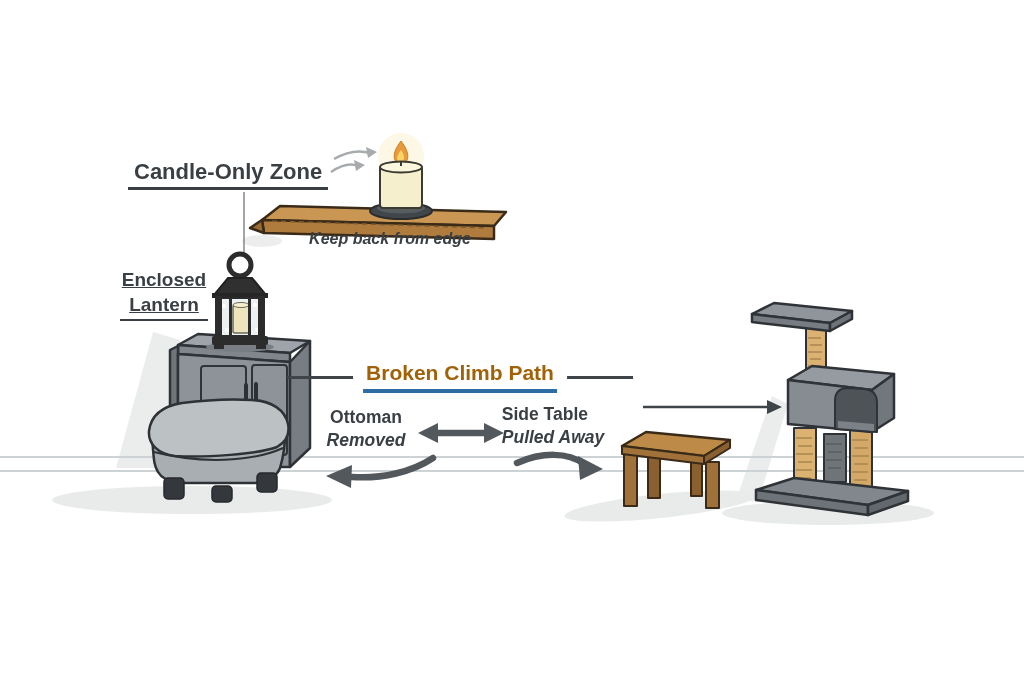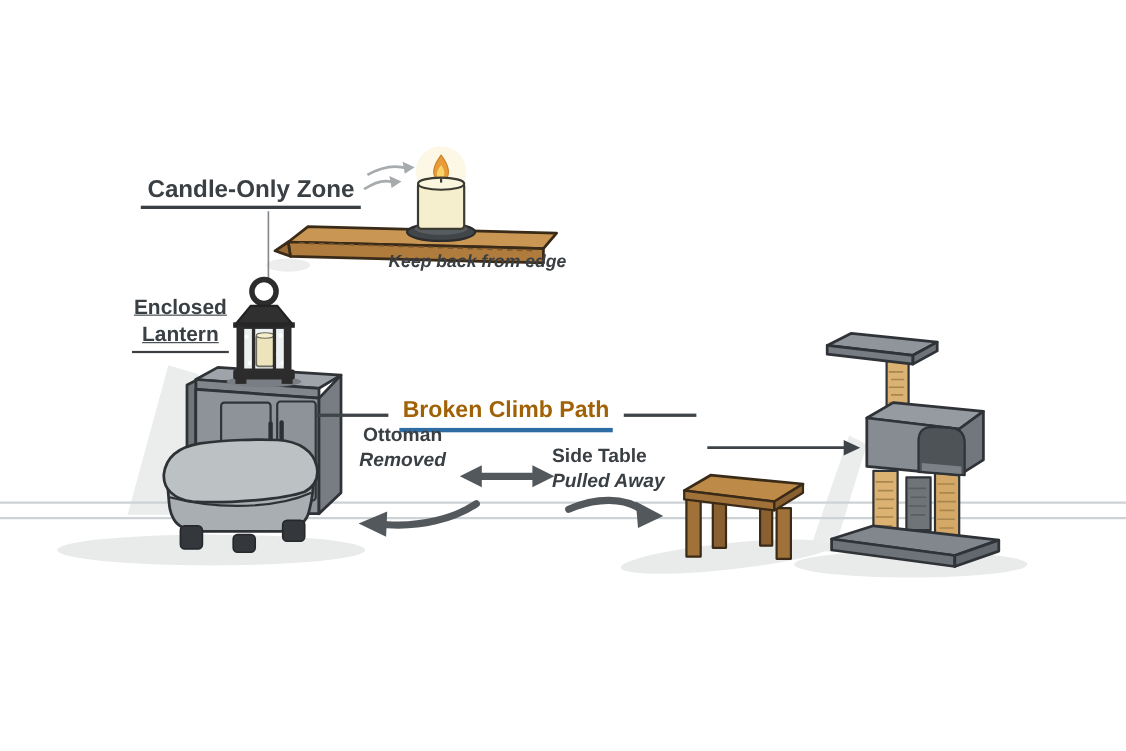--- a/index.html
+++ b/index.html
@@ -4,28 +4,28 @@
 <style>
   html,body{margin:0;padding:0;background:#ffffff;}
   .stage{
     position:relative;width:1024px;height:549px;background:#ffffff;overflow:hidden;
     font-family:"Liberation Sans",sans-serif;color:#3a3f44;
   }
   .stage svg{position:absolute;left:0;top:0;}
   .lbl{position:absolute;font-weight:bold;white-space:nowrap;}
   .lbl-candle-zone{left:128px;top:159px;font-size:22px;line-height:25px;
     border-bottom:3px solid #3a3f44;padding:0 6px 3px 6px;}
-  .lbl-keep-back{left:390px;top:230px;transform:translateX(-50%);font-size:16px;font-style:italic;margin-left:44px;}
+  .lbl-keep-back{left:390px;top:230px;transform:translateX(-50%);font-size:16px;font-style:italic;}
   .lbl-enclosed{left:120px;top:267px;width:88px;text-align:center;font-size:19px;line-height:25px;text-decoration:underline;}
   .lbl-enclosed .line2{display:block;border-bottom:2.5px solid #3a3f44;padding-bottom:2px;}
   .lbl-broken{left:460px;top:361px;transform:translateX(-50%);display:flex;align-items:center;gap:10px;}
   .lbl-broken .dash{width:66px;height:3px;background:#3f4448;}
   .bcp-text{font-size:21px;line-height:24px;color:#a16207;font-weight:bold;
     border-bottom:4px solid #2e6ca4;padding:0 3px 4px 3px;}
-  .lbl-ottoman{left:366px;top:384px;transform:translateX(-50%);text-align:center;font-size:17.5px;line-height:23px;}
+  .lbl-ottoman{left:366px;top:406px;transform:translateX(-50%);text-align:center;font-size:17.5px;line-height:23px;}
   .lbl-side-table{left:553px;top:403px;transform:translateX(-50%);text-align:left;font-size:17.5px;line-height:23px;}
   .lbl2{font-style:italic;display:block;}
   .lbl-cat-tree{left:648px;top:354px;width:116px;text-align:right;font-size:20px;line-height:25px;}
   .lbl-cat-tree .line2{display:block;font-size:17px;line-height:22px;font-style:italic;}
 </style>
 </head>
 <body>
 
 <div class="stage">
 

